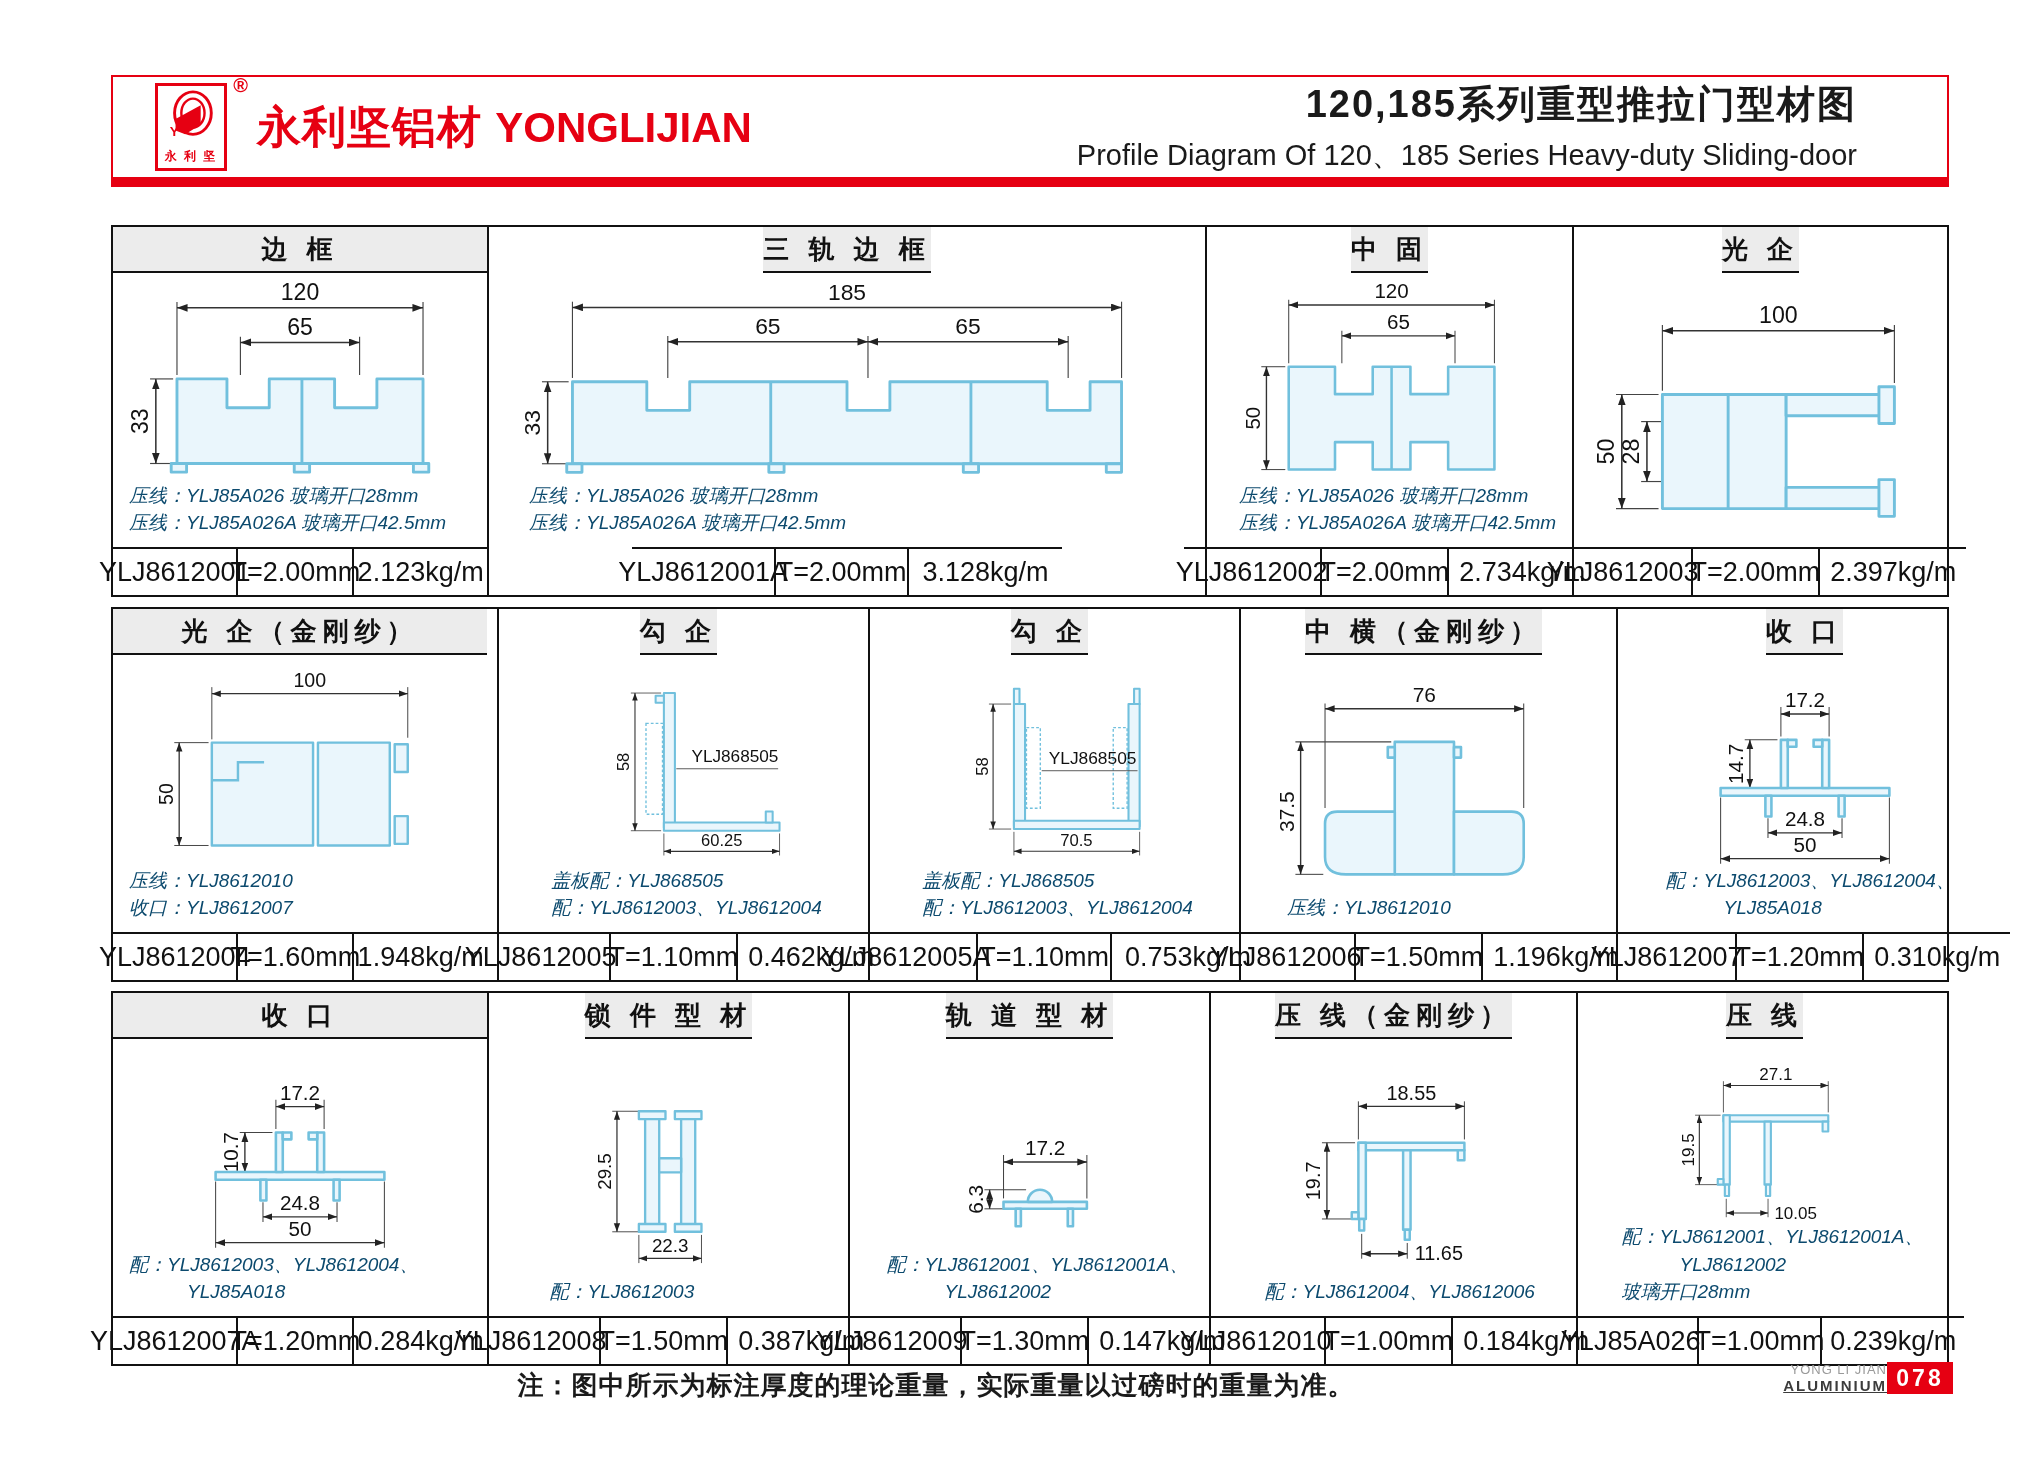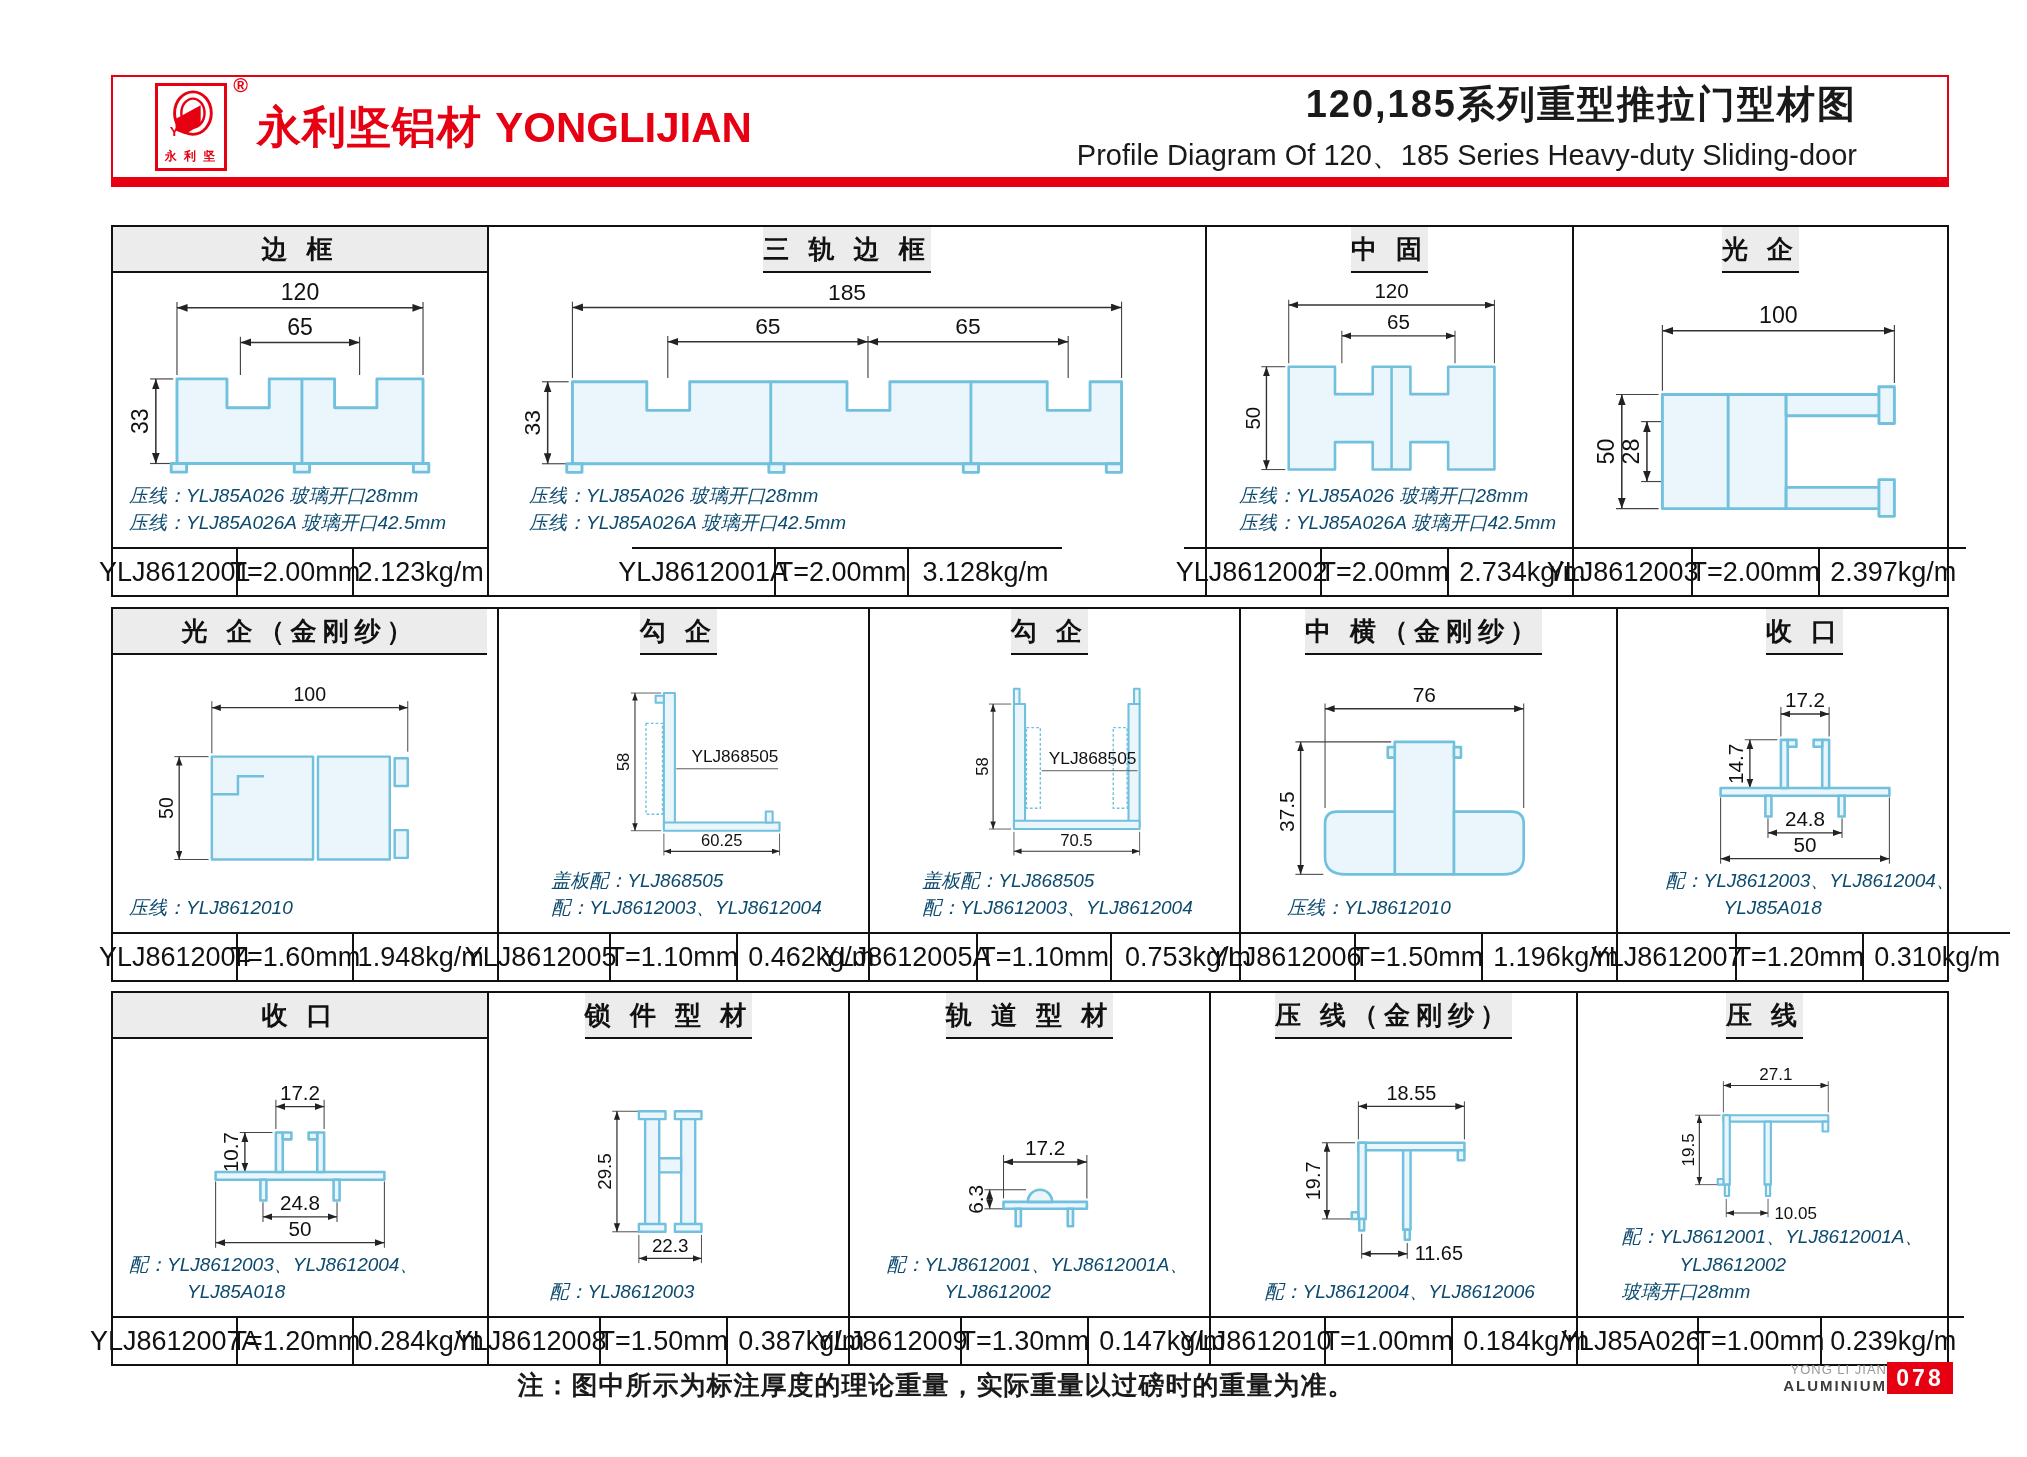--- a/index.html
+++ b/index.html
@@ -47,21 +47,21 @@
   .dts{font:400 24px "Liberation Sans",sans-serif;fill:#111;text-anchor:start;}
   .lbl{font:400 25px "Liberation Sans",sans-serif;fill:#111;text-anchor:start;}
   .ldr{stroke:#555;stroke-width:1.4;}
 
   
   .foot-note{position:absolute;left:111px;top:1368px;width:1650px;text-align:center;
              font-size:26px;font-weight:bold;color:#1a1a1a;letter-spacing:1px;}
   .page-marker{position:absolute;right:74px;top:1362px;display:flex;align-items:flex-end;}
   .pm-text{text-align:right;line-height:1.1;}
   .pm-line1{font-size:13px;color:#9a9a9a;letter-spacing:1px;}
-  .pm-line2{font-size:15px;font-weight:bold;color:#3c3c3c;letter-spacing:2px;}
+  .pm-line2{font-size:15px;font-weight:bold;color:#3c3c3c;letter-spacing:2px;text-decoration:underline;}
   .pm-box{width:66px;height:32px;background:#e60012;color:#fff;font-size:23px;font-weight:bold;
           display:flex;align-items:center;justify-content:center;letter-spacing:3px;}
 </style>
 </head>
 <body>
 
 <svg width="0" height="0" style="position:absolute">
   <defs>
     <marker id="ae" markerWidth="12" markerHeight="9" refX="11" refY="4" orient="auto-start-reverse" markerUnits="userSpaceOnUse">
       <path d="M0,0 L11,4 L0,8 Z" fill="#222"></path>
@@ -257,20 +257,21 @@
             <text class="dt" transform="translate(24,163) rotate(-90)">50</text>
             <rect class="pf" x="72" y="100" width="124" height="126"></rect>
             <polyline class="ln" points="72,146 104,146 104,124 136,124"></polyline>
             <rect class="pf" x="202" y="100" width="88" height="126"></rect>
             <rect class="pf" x="296" y="102" width="16" height="34"></rect>
             <rect class="pf" x="296" y="190" width="16" height="34"></rect>
           </svg>
         </div>
         <div class="cell-notes">
           <div class="note">压线：YLJ8612010</div>
+          <div class="note">收口：YLJ8612007</div>
         </div>
       </div>
       <div class="cell-foot">
         <div class="fc">YLJ8612004</div>
         <div class="fc">T=1.60mm</div>
         <div class="fc">1.948kg/m</div>
       </div>
     </div>
 
     <div class="cell" style="width:361px">

